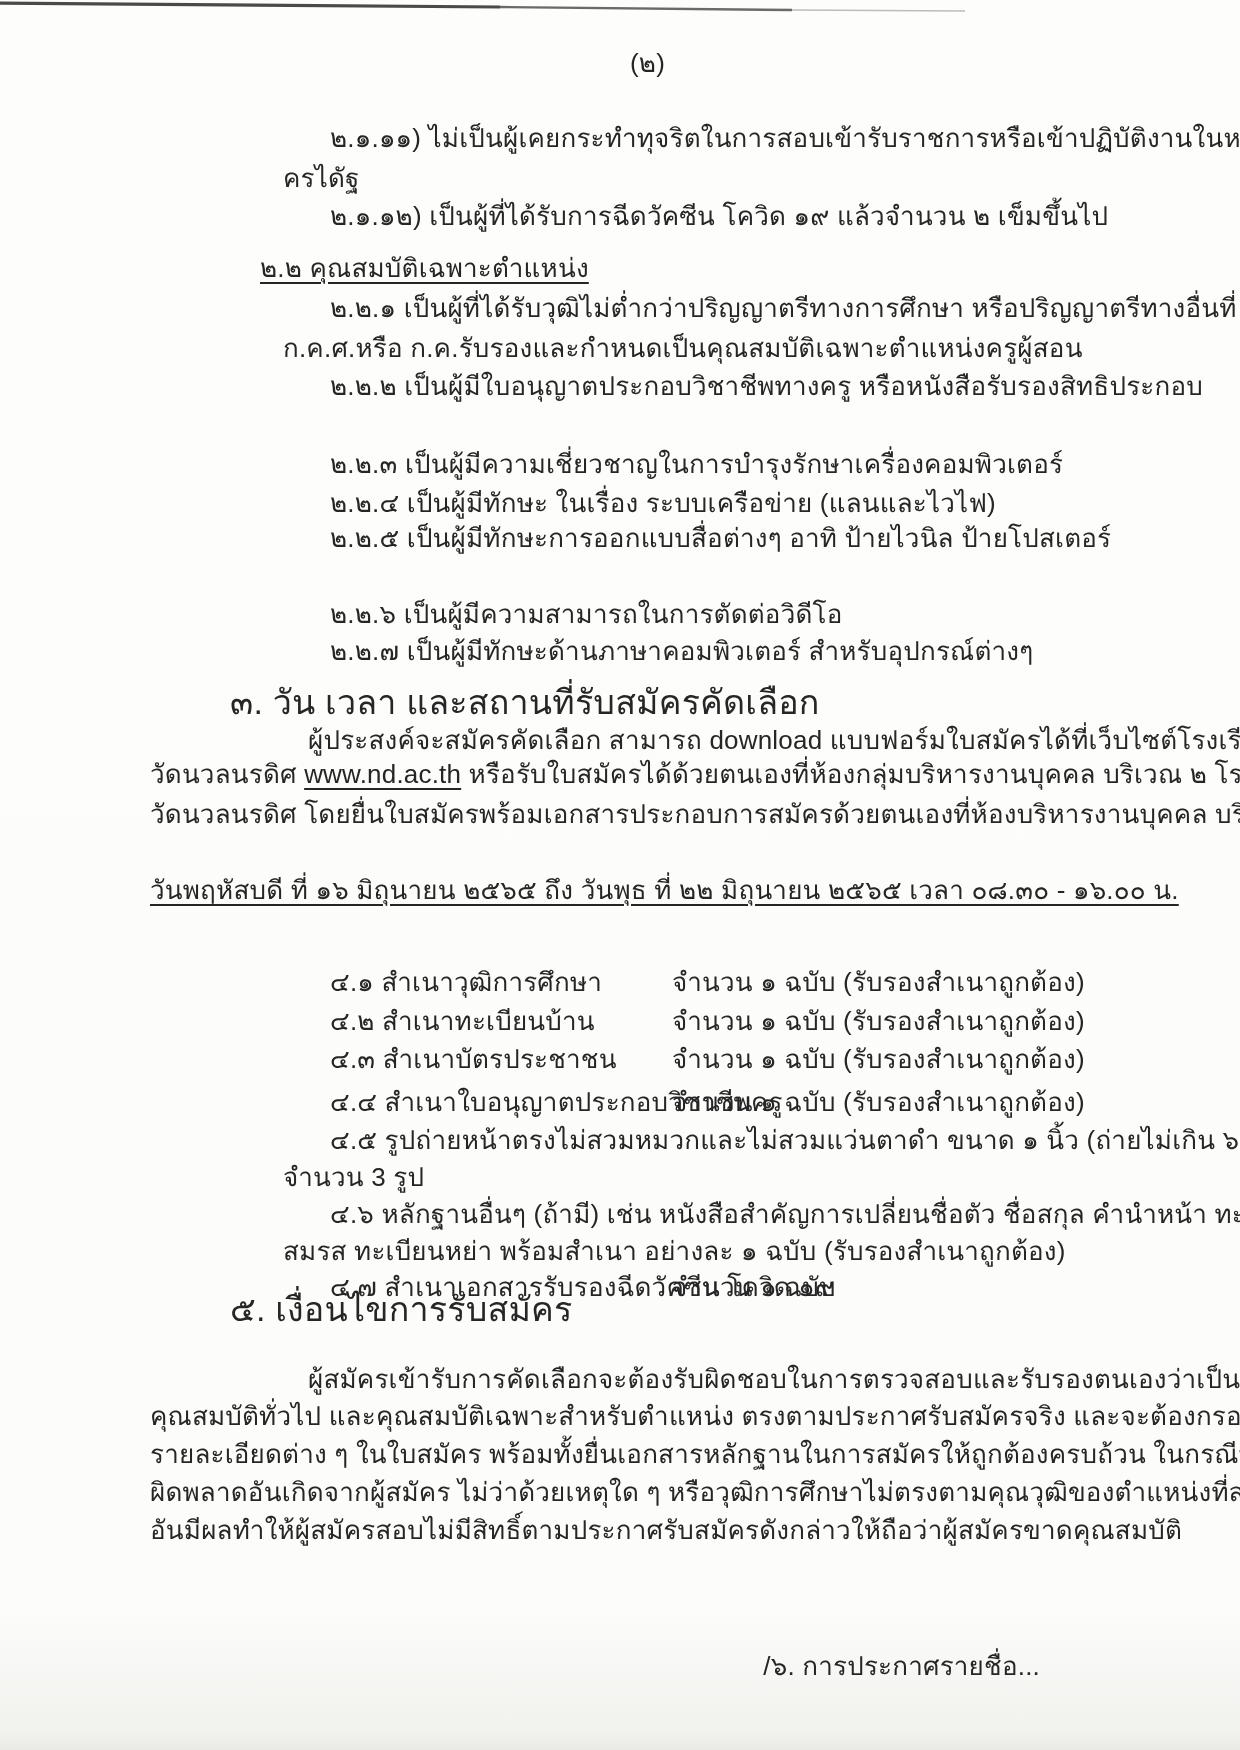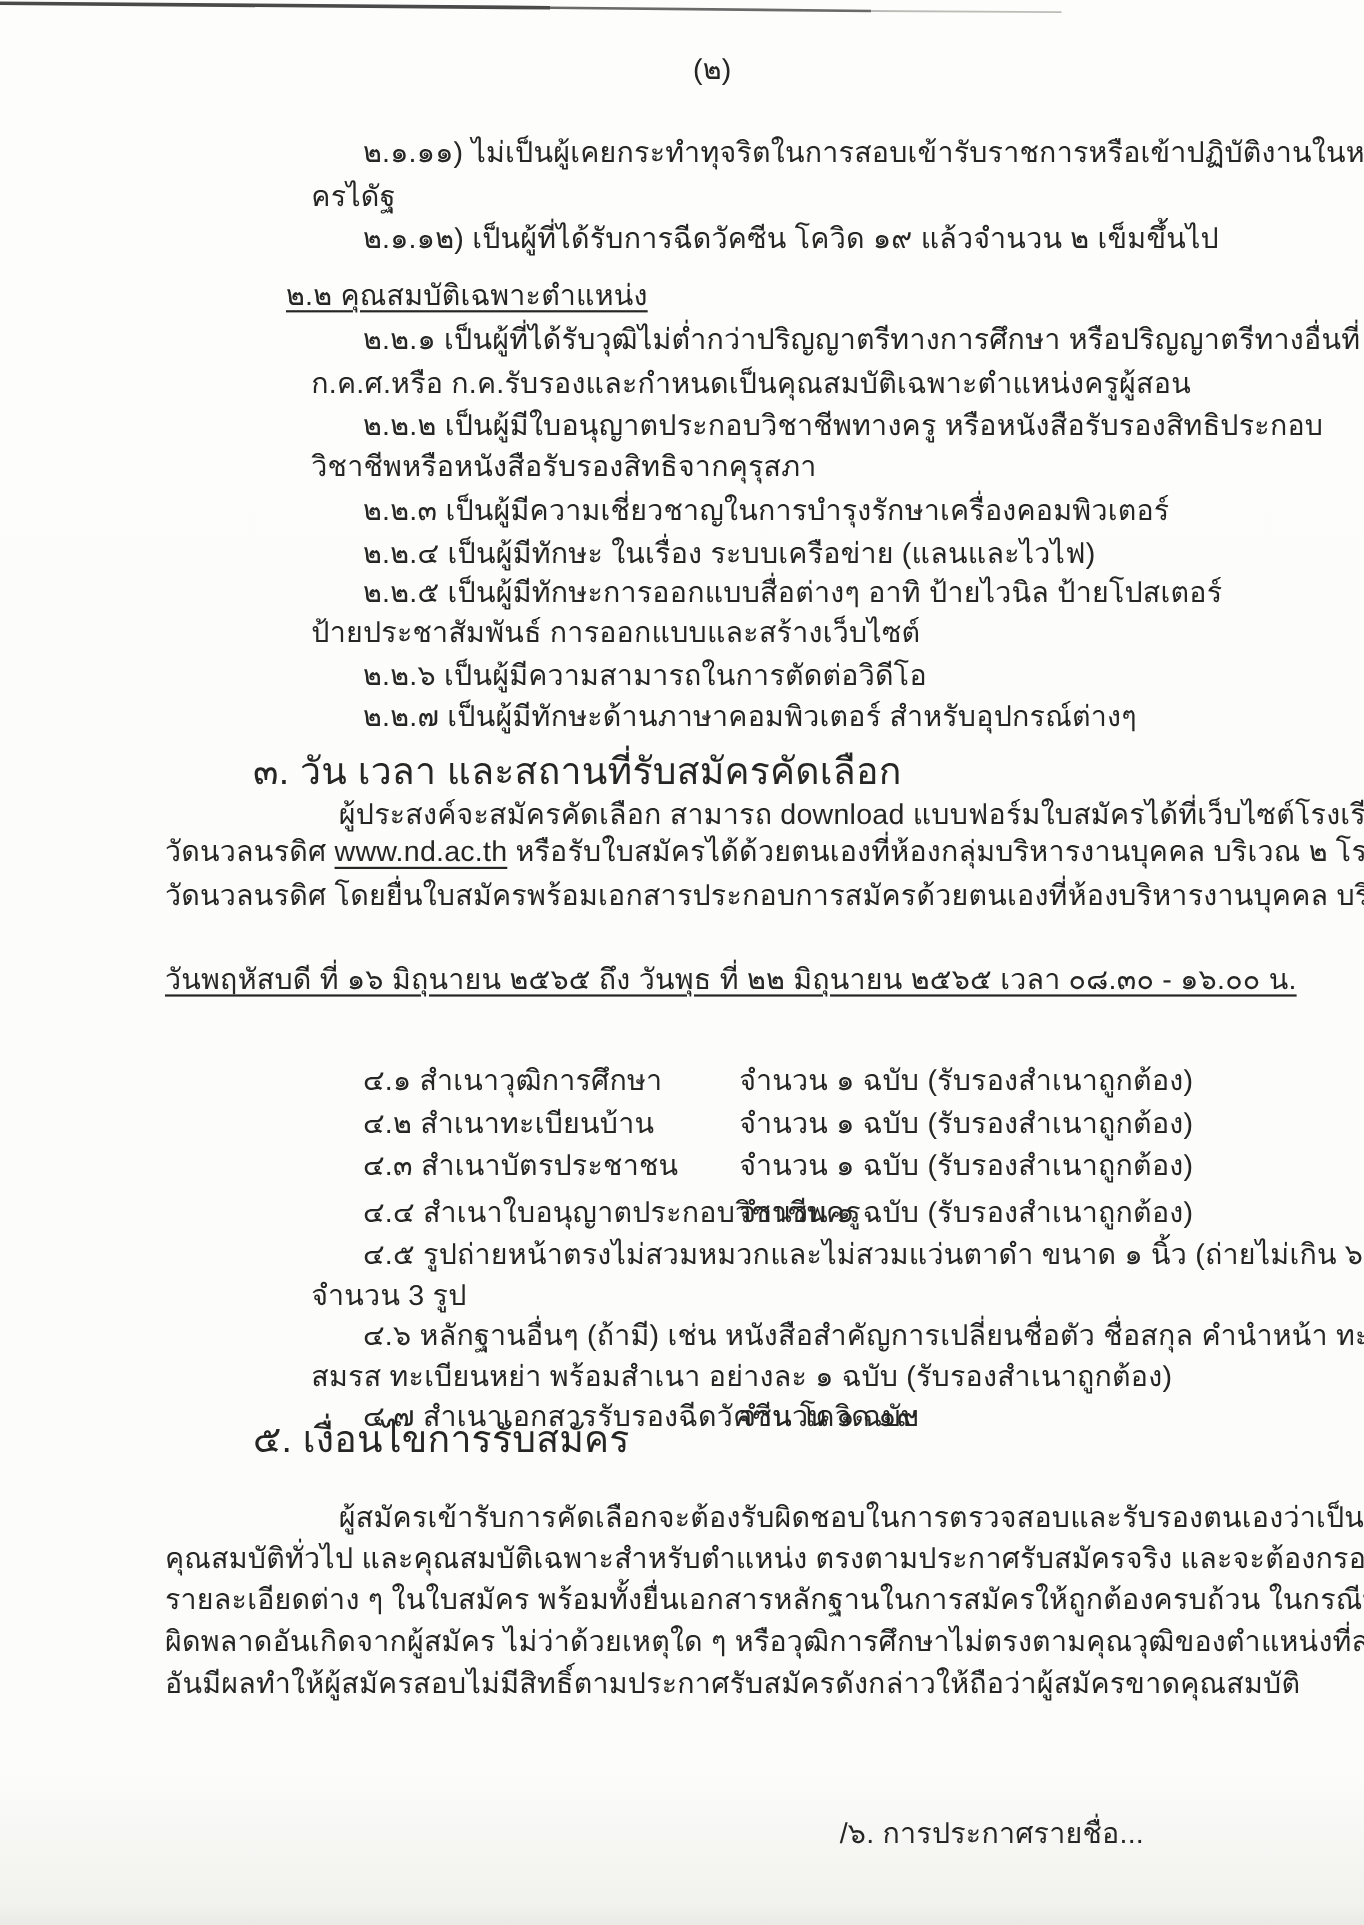--- a/index.html
+++ b/index.html
@@ -49,25 +49,23 @@
   <div class="line center" style="top:45px">(๒)</div>
 
   <div class="line x330" style="top:120px">๒.๑.๑๑) ไม่เป็นผู้เคยกระทำทุจริตในการสอบเข้ารับราชการหรือเข้าปฏิบัติงานในหน่วยงาน</div>
   <div class="line x283" style="top:160px">ครไดัฐ</div>
   <div class="line x330" style="top:198px">๒.๑.๑๒) เป็นผู้ที่ได้รับการฉีดวัคซีน โควิด ๑๙ แล้วจำนวน ๒ เข็มขึ้นไป</div>
 
   <div class="line x272 u" style="top:250px">๒.๒ คุณสมบัติเฉพาะตำแหน่ง</div>
   <div class="line x330" style="top:290px">๒.๒.๑ เป็นผู้ที่ได้รับวุฒิไม่ต่ำกว่าปริญญาตรีทางการศึกษา หรือปริญญาตรีทางอื่นที่</div>
   <div class="line x283" style="top:330px">ก.ค.ศ.หรือ ก.ค.รับรองและกำหนดเป็นคุณสมบัติเฉพาะตำแหน่งครูผู้สอน</div>
   <div class="line x330" style="top:368px">๒.๒.๒ เป็นผู้มีใบอนุญาตประกอบวิชาชีพทางครู หรือหนังสือรับรองสิทธิประกอบ</div>
-  <div class="line x283" style="top:406px">วิชาชีพหรือหนังสือรับรองสิทธิจากคุรุสภา</div>
   <div class="line x330" style="top:446px">๒.๒.๓  เป็นผู้มีความเชี่ยวชาญในการบำรุงรักษาเครื่องคอมพิวเตอร์</div>
   <div class="line x330" style="top:485px">๒.๒.๔  เป็นผู้มีทักษะ ในเรื่อง ระบบเครือข่าย (แลนและไวไฟ)</div>
   <div class="line x330" style="top:520px">๒.๒.๕  เป็นผู้มีทักษะการออกแบบสื่อต่างๆ อาทิ ป้ายไวนิล ป้ายโปสเตอร์</div>
-  <div class="line x283" style="top:557px">ป้ายประชาสัมพันธ์  การออกแบบและสร้างเว็บไซต์</div>
   <div class="line x330" style="top:596px">๒.๒.๖  เป็นผู้มีความสามารถในการตัดต่อวิดีโอ</div>
   <div class="line x330" style="top:633px">๒.๒.๗  เป็นผู้มีทักษะด้านภาษาคอมพิวเตอร์ สำหรับอุปกรณ์ต่างๆ</div>
 
   <div class="line x230 b" style="top:684px">๓. วัน เวลา และสถานที่รับสมัครคัดเลือก</div>
   <div class="line x308" style="top:722px">ผู้ประสงค์จะสมัครคัดเลือก สามารถ download แบบฟอร์มใบสมัครได้ที่เว็บไซต์โรงเรียน</div>
   <div class="line x150" style="top:756px"><span>วัดนวลนรดิศ </span><span class="u">www.nd.ac.th</span><span> หรือรับใบสมัครได้ด้วยตนเองที่ห้องกลุ่มบริหารงานบุคคล บริเวณ ๒ โรงเรียน</span></div>
   <div class="line x150" style="top:796px">วัดนวลนรดิศ โดยยื่นใบสมัครพร้อมเอกสารประกอบการสมัครด้วยตนเองที่ห้องบริหารงานบุคคล บริเวณ ๒</div>
   <div class="line x150 u" style="top:872px">วันพฤหัสบดี ที่ ๑๖ มิถุนายน ๒๕๖๕ ถึง วันพุธ ที่ ๒๒  มิถุนายน ๒๕๖๕ เวลา ๐๘.๓๐ - ๑๖.๐๐ น.</div>
 
   <div class="line x330 doc-row" style="top:964px"><span class="lbl">๔.๑  สำเนาวุฒิการศึกษา</span><span>จำนวน ๑ ฉบับ (รับรองสำเนาถูกต้อง)</span></div>

